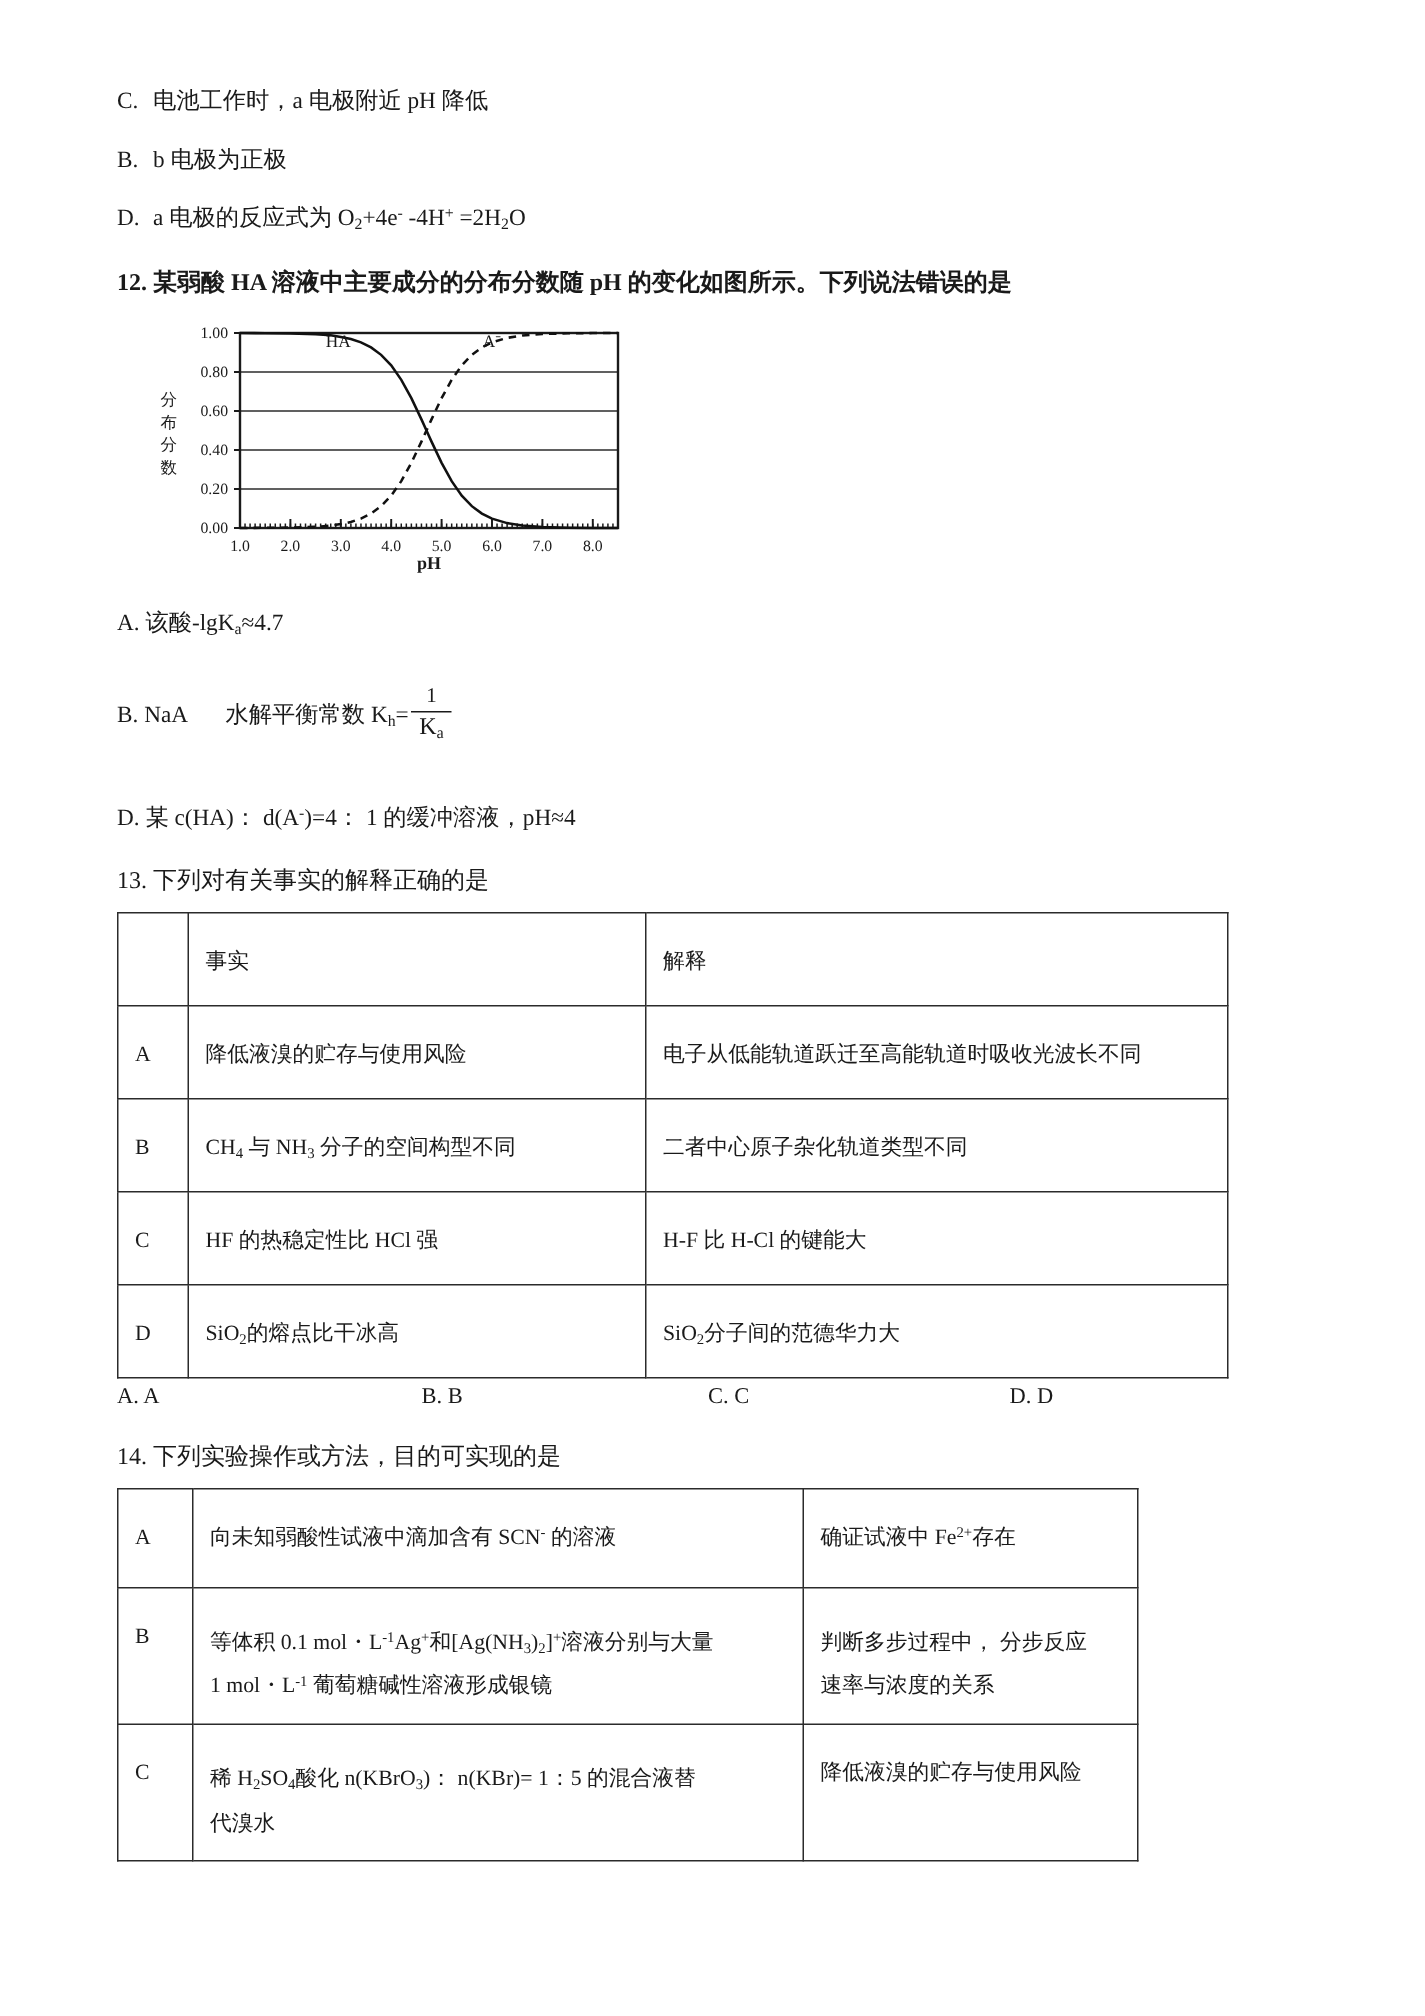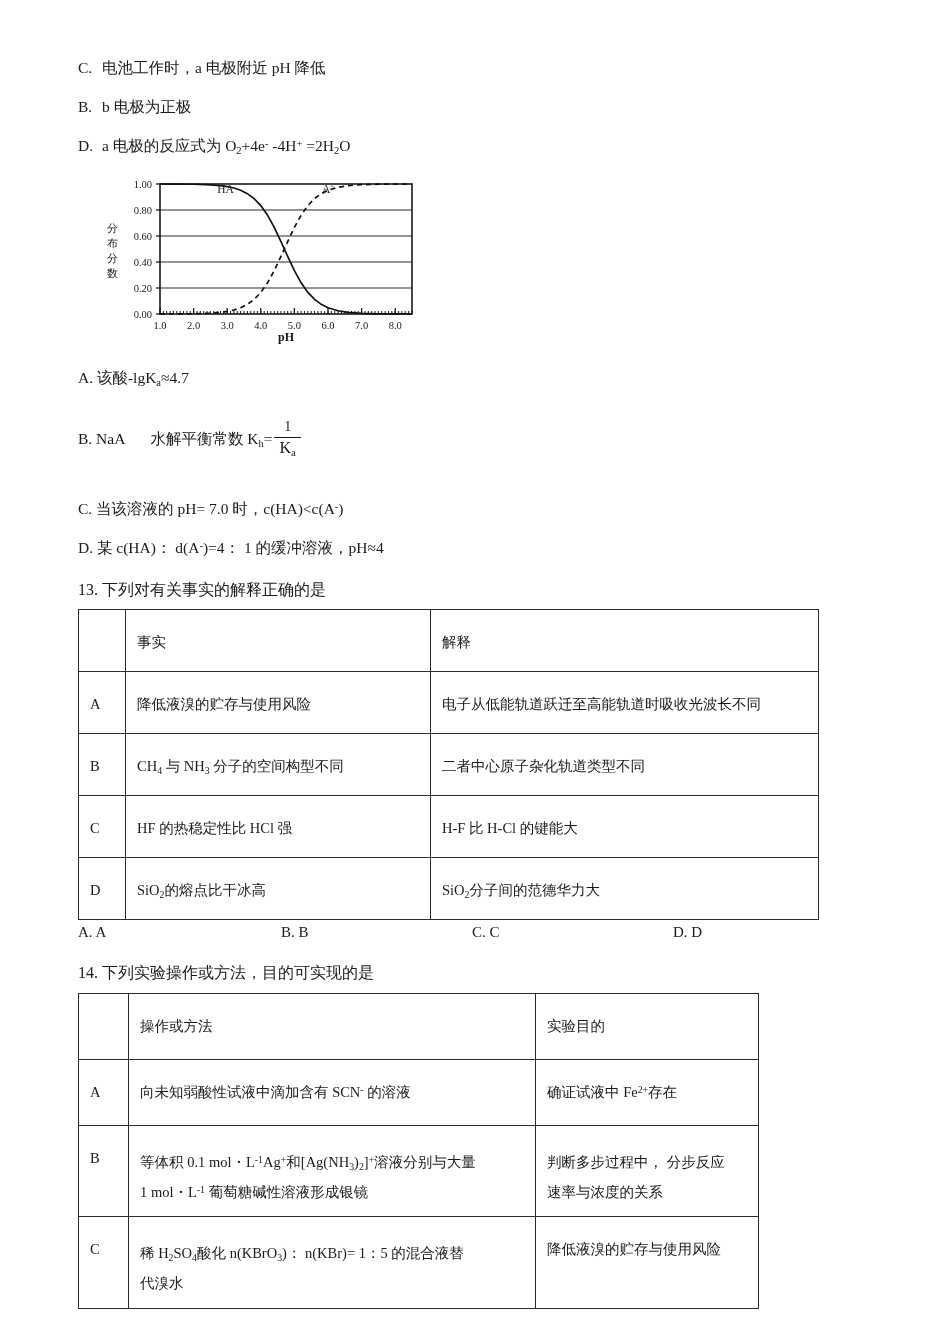--- a/index.html
+++ b/index.html
@@ -135,20 +135,21 @@
   <div class="opt-line">
     <span class="lbl">C.</span><span>电池工作时，a 电极附近 pH 降低</span>
   </div>
   <div class="opt-line">
     <span class="lbl">B.</span><span>b 电极为正极</span>
   </div>
   <div class="opt-line">
     <span class="lbl">D.</span><span>a 电极的反应式为 O<sub>2</sub>+4e<sup>-</sup> -4H<sup>+</sup> =2H<sub>2</sub>O</span>
   </div>
 
+  <div class="q-line" style="margin-top:20px;margin-bottom:4px;">12. 某弱酸 HA 溶液中主要成分的分布分数随 pH 的变化如图所示。下列说法错误的是</div>
 
   <div class="chart-wrap">
     <svg class="chart-svg" width="340" height="170" viewBox="0 0 340 170">
 
       <text x="11" y="56" font-family="Liberation Sans, sans-serif" font-size="11" fill="#1a1a1a">分</text>
       <text x="11" y="71" font-family="Liberation Sans, sans-serif" font-size="11" fill="#1a1a1a">布</text>
       <text x="11" y="86" font-family="Liberation Sans, sans-serif" font-size="11" fill="#1a1a1a">分</text>
       <text x="11" y="101" font-family="Liberation Sans, sans-serif" font-size="11" fill="#1a1a1a">数</text>
 
       <g id="ytlabels" font-family="Liberation Serif, serif" font-size="10.5" fill="#1a1a1a" text-anchor="end">
@@ -291,23 +292,20 @@
 
   <div class="opt-line" style="margin-top:22px;margin-bottom:30px;">
     <span>A. 该酸-lgK<sub>a</sub>≈4.7</span>
   </div>
 
   <div class="opt-line" style="margin-bottom:40px;">
     <span>B. NaA</span>
     <span style="display:inline-block;width:22px;"></span><span>水解平衡常数 K<sub>h</sub>=</span><span class="frac"><span class="num">1</span><span class="bar"></span><span class="den">K<sub>a</sub></span></span>
   </div>
 
-  <div class="opt-line" style="margin-bottom:18px;">
-    <span>C. 当该溶液的 pH= 7.0 时，c(HA)&lt;c(A<sup>-</sup>)</span>
-  </div>
   <div class="opt-line" style="margin-bottom:20px;">
     <span>D. 某 c(HA)： d(A<sup>-</sup>)=4： 1 的缓冲溶液，pH≈4</span>
   </div>
 
   <div class="q-line normalweight" style="margin-bottom:9px;">13.  下列对有关事实的解释正确的是</div>
 
   <table class="qtable t13">
     <colgroup>
           <col class="c0">
           <col class="c1">
@@ -352,25 +350,20 @@
   <div class="q-line normalweight" style="margin-top:8px;margin-bottom:9px;">14.  下列实验操作或方法，目的可实现的是</div>
 
   <table class="qtable t14">
     <colgroup>
           <col class="c0">
           <col class="c1">
           <col class="c2">
         </colgroup>
     <tbody>
       <tr>
-        <td style="height:34px;"></td>
-        <td>操作或方法</td>
-        <td>实验目的</td>
-      </tr>
-      <tr>
         <td style="height:34px;">A</td>
         <td>向未知弱酸性试液中滴加含有 SCN<sup>-</sup> 的溶液</td>
         <td>确证试液中 Fe<sup>2+</sup>存在</td>
       </tr>
       <tr>
         <td class="vmid">B</td>
         <td class="cell-2line">
           等体积 0.1 mol・L<sup>-1</sup>Ag<sup>+</sup>和[Ag(NH<sub>3</sub>)<sub>2</sub>]<sup>+</sup>溶液分别与大量<br>1 mol・L<sup>-1</sup> 葡萄糖碱性溶液形成银镜
         </td>
         <td class="cell-2line">

